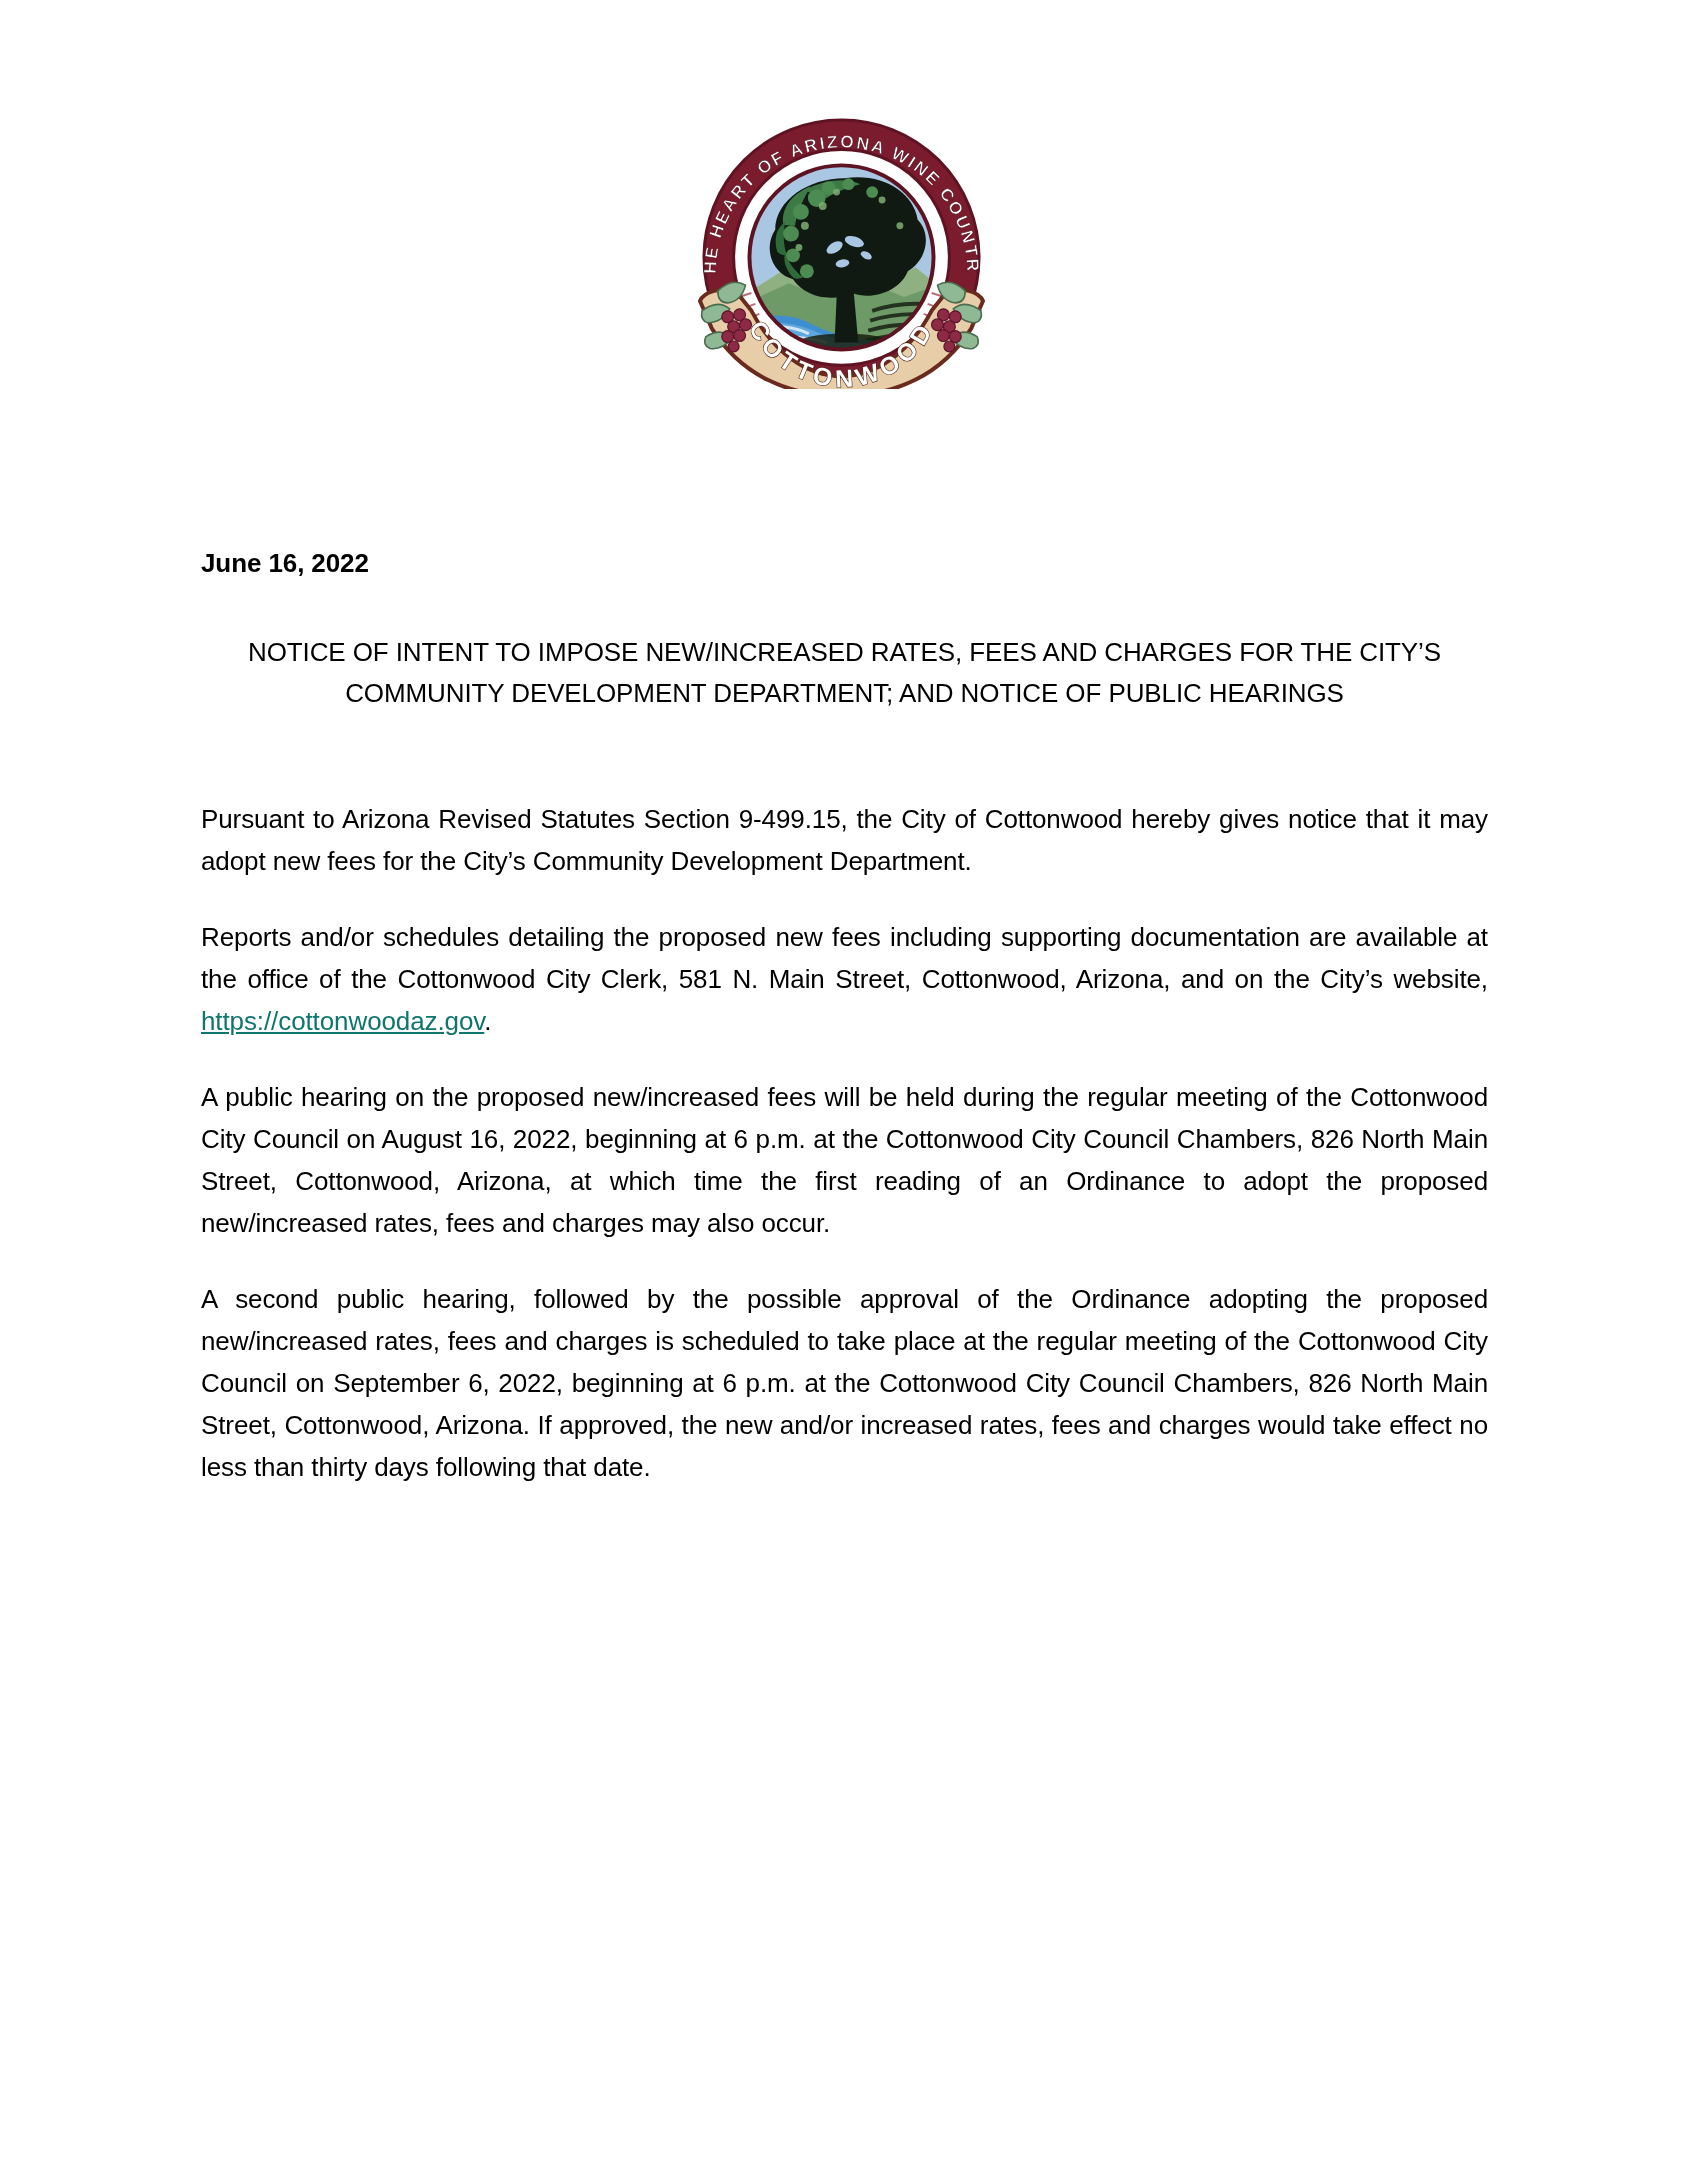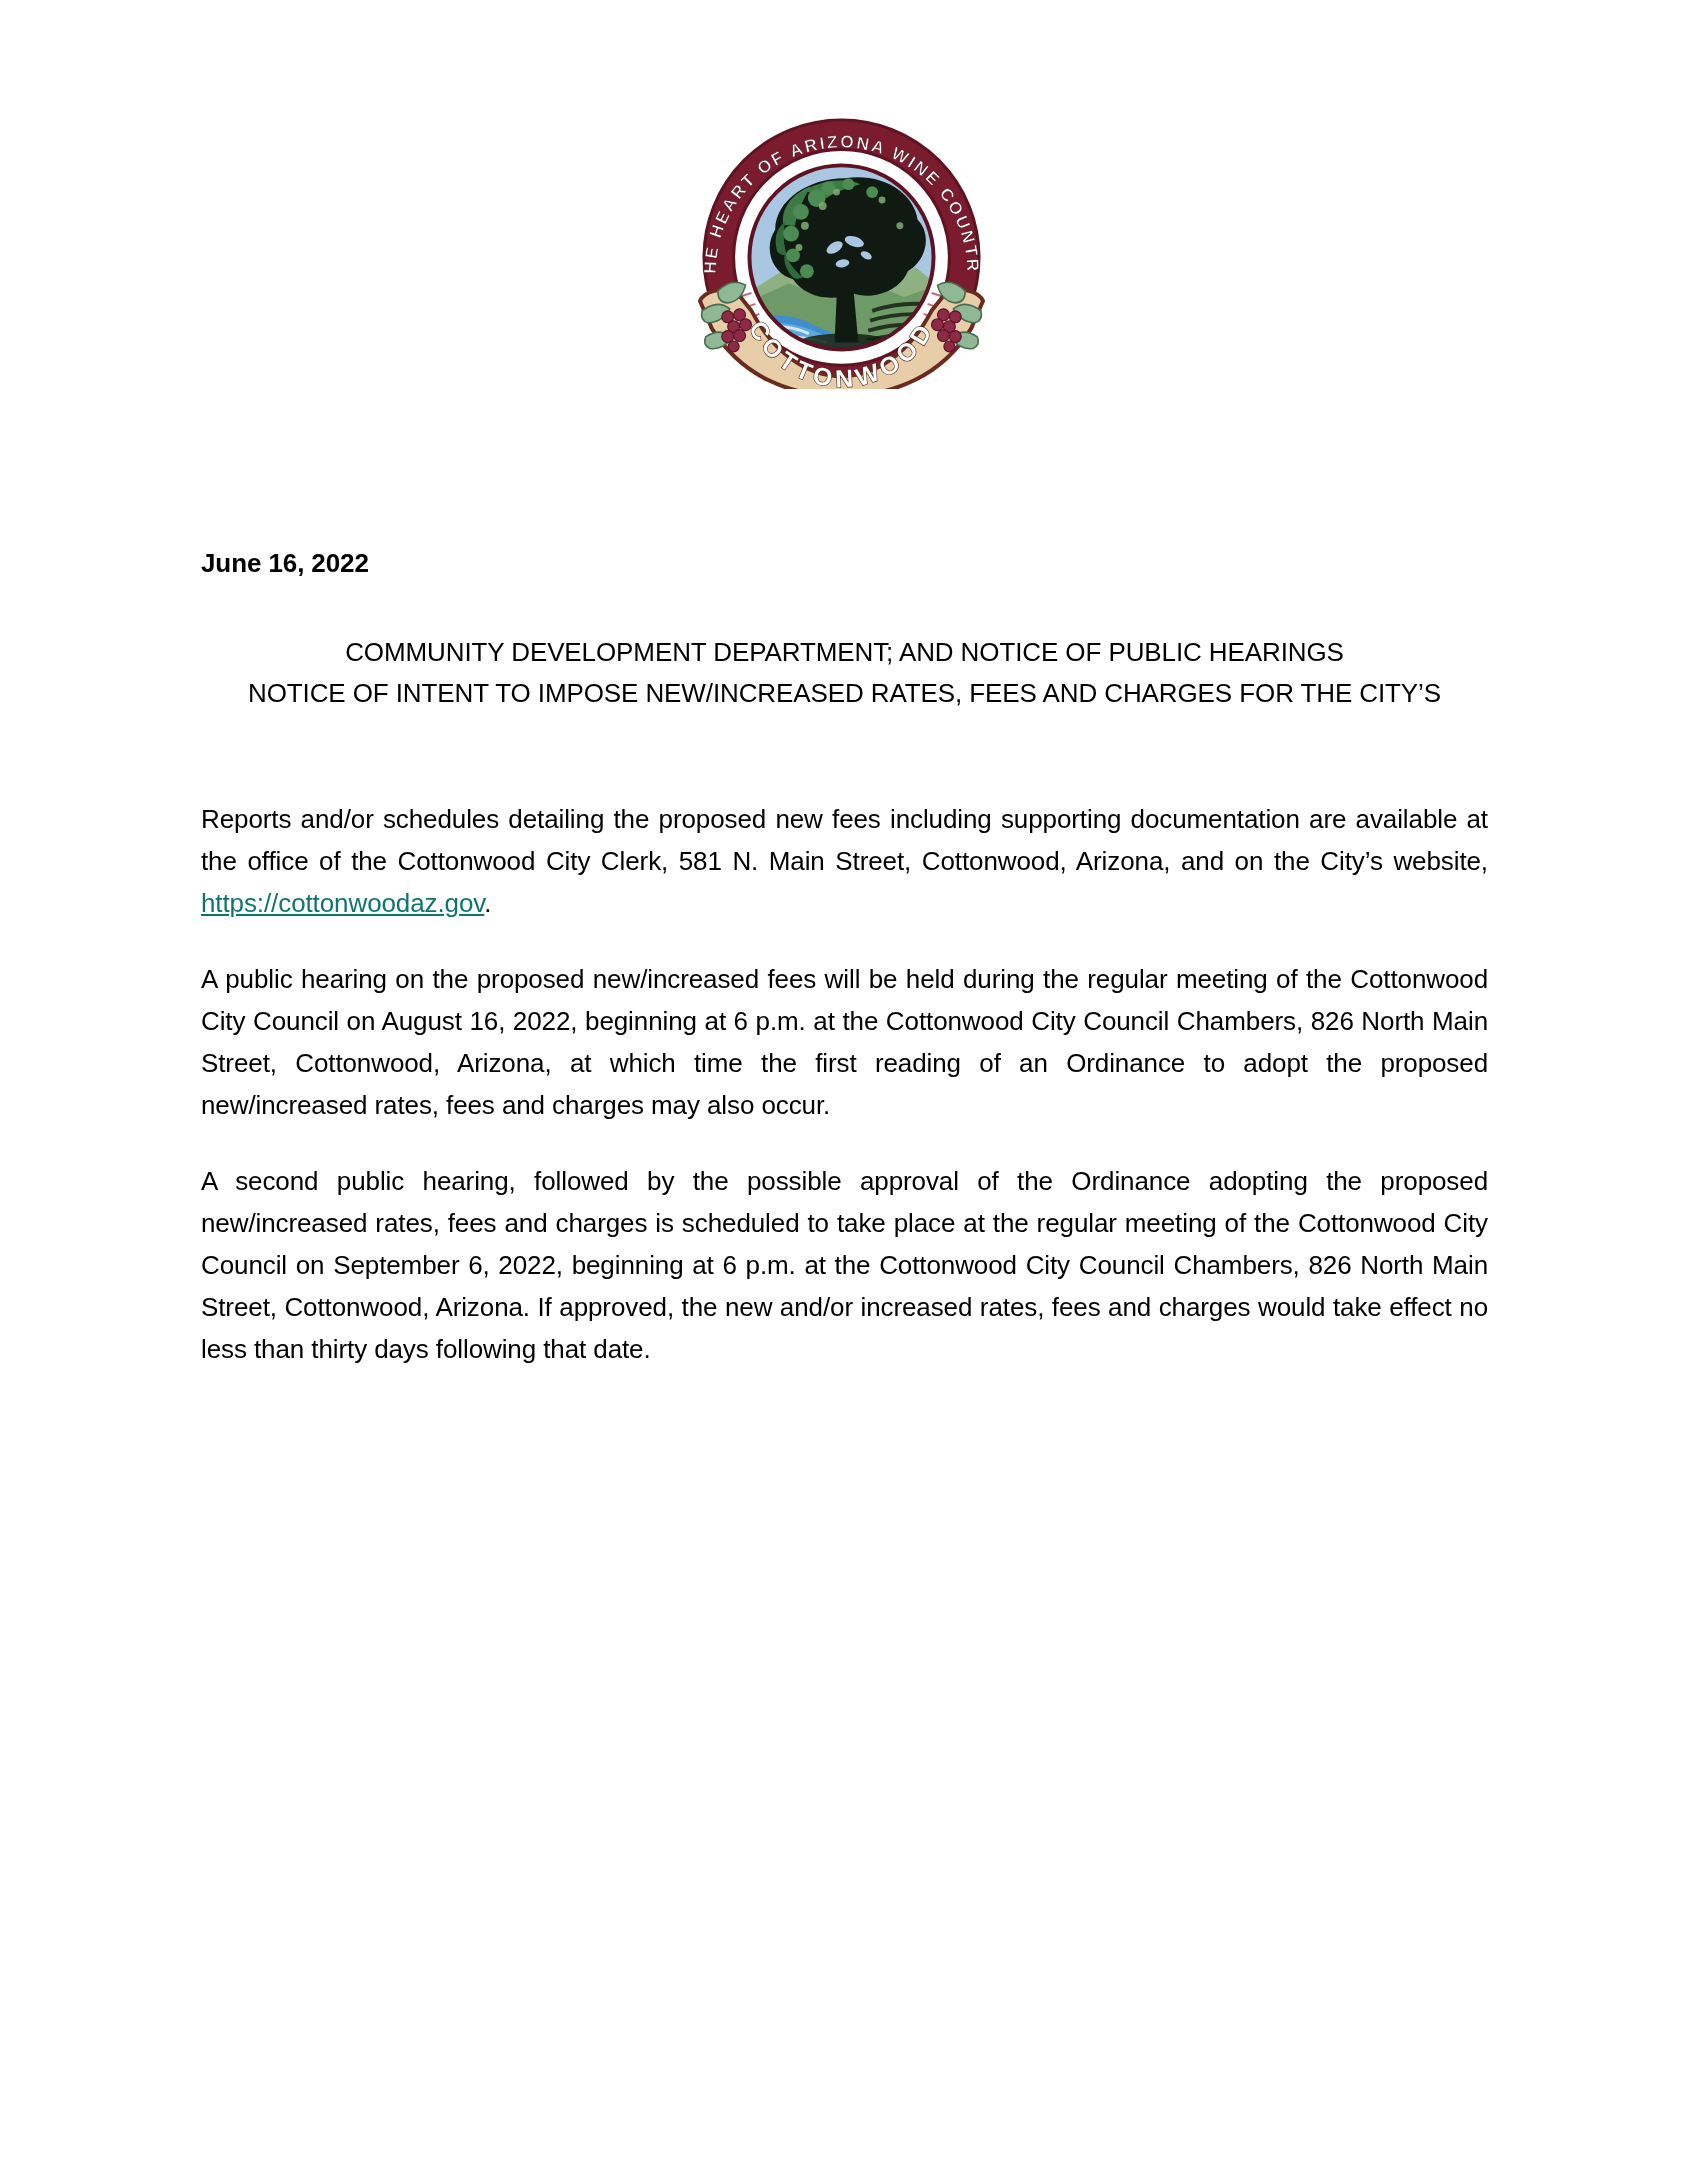--- a/index.html
+++ b/index.html
@@ -254,26 +254,27 @@
       </svg>
     </div>
 
   </div>
 
   <div class="doc">
 
     <div class="date-line">June 16, 2022</div>
 
     <div class="notice-title">
+      <span class="tline">NOTICE OF INTENT TO IMPOSE NEW/INCREASED RATES, FEES AND CHARGES FOR THE CITY’S</span>
       <span class="tline">COMMUNITY DEVELOPMENT DEPARTMENT; AND NOTICE OF PUBLIC HEARINGS</span>
-      <span class="tline">NOTICE OF INTENT TO IMPOSE NEW/INCREASED RATES, FEES AND CHARGES FOR THE CITY’S</span>
     </div>
 
     <div class="body-block">
 
+      <p class="para">Pursuant to Arizona Revised Statutes Section 9-499.15, the City of Cottonwood hereby gives notice that it may adopt new fees for the City’s Community Development Department.</p>
 
       <p class="para"><span>Reports and/or schedules detailing the proposed new fees including supporting documentation are available at the office of the Cottonwood City Clerk, 581 N. Main Street, Cottonwood, Arizona, and on the City’s website, </span><a class="weblink" href="#">https://cottonwoodaz.gov</a><span>.</span></p>
 
       <p class="para">A public hearing on the proposed new/increased fees will be held during the regular meeting of the Cottonwood City Council on August 16, 2022, beginning at 6 p.m. at the Cottonwood City Council Chambers, 826 North Main Street, Cottonwood, Arizona, at which time the first reading of an Ordinance to adopt the proposed new/increased rates, fees and charges may also occur.</p>
 
       <p class="para">A second public hearing, followed by the possible approval of the Ordinance adopting the proposed new/increased rates, fees and charges is scheduled to take place at the regular meeting of the Cottonwood City Council on September 6, 2022, beginning at 6 p.m. at the Cottonwood City Council Chambers, 826 North Main Street, Cottonwood, Arizona. If approved, the new and/or increased rates, fees and charges would take effect no less than thirty days following that date.</p>
 
 
     </div>
   </div>

